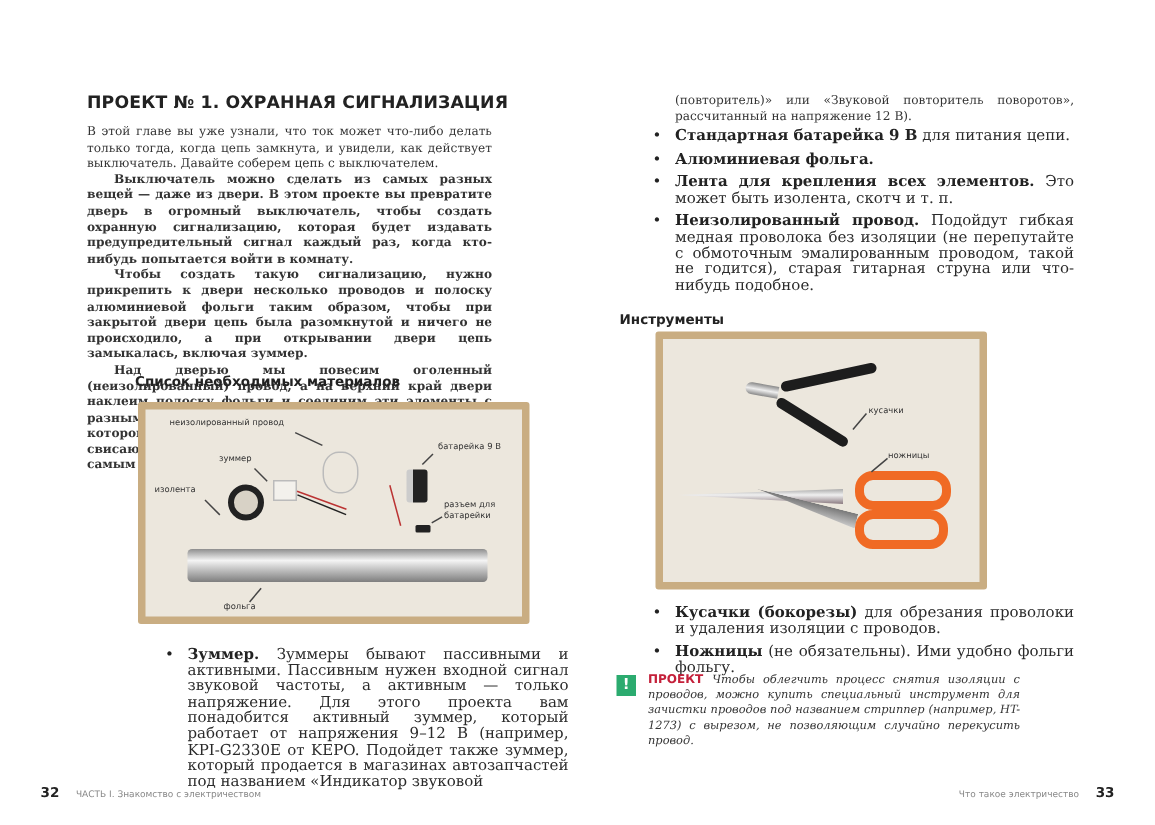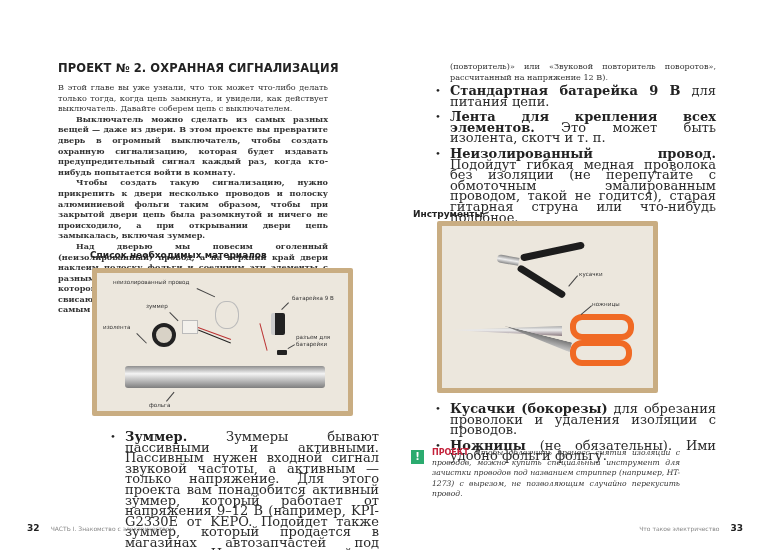--- a/index.html
+++ b/index.html
@@ -8,41 +8,41 @@
   .page { position:absolute; top:0; height:550px; }
   .page-left { left:0; width:385px; }
   .page-right { left:385px; width:385px; }
   .h1 { position:absolute; left:58px; top:61px; font-family:"DejaVu Sans", sans-serif; font-weight:bold;
         font-size:11.5px; letter-spacing:0.1px; color:#222; }
   .body { position:absolute; font-size:8.1px; line-height:10.6px; text-align:justify; color:#333; }
   .body p { margin:0; }
   .body p.ind { text-indent:18px;font-weight:bold; }
   .h2 { position:absolute; font-family:"DejaVu Sans", sans-serif; font-weight:bold; font-size:9px; color:#222; }
   ul.bul { list-style:none; margin:0; padding:0; }
-  ul.bul li { position:relative; padding-left:18px; margin-bottom:5px; font-size:13px; line-height:10.6px; text-align:justify; }
+  ul.bul li { position:relative; padding-left:18px; margin-bottom:5px; font-size:10px; line-height:10.6px; text-align:justify; }
   ul.bul li::before { content:"•"; position:absolute; left:3px; top:0; font-size:10px; color:#222; }
   b { color:#222; }
   .frame { position:absolute; background:#c9ad82; border-radius:2px; }
   .frame .inner { position:absolute; left:5px; top:5px; right:5px; bottom:5px; background:#ece7dd; }
   .lbl { position:absolute; font-family:"DejaVu Sans", sans-serif; font-size:5.6px; color:#333; white-space:nowrap; line-height:6.5px; }
   .ln { position:absolute; height:1px; background:#444; transform-origin:0 0; }
   .footer { position:absolute; top:516px; font-family:"DejaVu Sans", sans-serif; }
   .pnum { font-weight:bold; font-size:9px; color:#222; }
   .ftxt { font-size:6px; color:#888; }
   .tip-icon { position:absolute; left:411px; top:450px; width:13px; height:14px; background:#2bab6f;
               color:#fff; font-family:"DejaVu Sans", sans-serif; font-weight:bold; font-size:10px;
               text-align:center; line-height:14px; }
   .tip { position:absolute; left:432px; top:448px; width:248px; font-size:7.6px; line-height:10.2px; font-style:italic; color:#333; text-align:justify; }
   .tip .tt { font-family:"DejaVu Sans", sans-serif; font-style:normal; font-weight:bold; color:#c4203a; margin-right:6px; font-size:8px; }
 </style>
 </head>
 <body>
 
 <div class="page page-left">
-  <div class="h1">ПРОЕКТ № 2. ОХРАННАЯ СИГНАЛИЗАЦИЯ</div>
+  <div class="h1">ПРОЕКТ № 1. ОХРАННАЯ СИГНАЛИЗАЦИЯ</div>
 
   <div class="body" style="left:58px; top:82px; width:270px;">
     <p>В этой главе вы уже узнали, что ток может что-либо делать только тогда, когда цепь замкнута, и увидели, как действует выключатель. Давайте соберем цепь с выключателем.</p>
     <p class="ind">Выключатель можно сделать из самых разных вещей — даже из двери. В этом проекте вы превратите дверь в огромный выключатель, чтобы создать охранную сигнализацию, которая будет издавать предупредительный сигнал каждый раз, когда кто-нибудь попытается войти в комнату.</p>
     <p class="ind">Чтобы создать такую сигнализацию, нужно прикрепить к двери несколько проводов и полоску алюминиевой фольги таким образом, чтобы при закрытой двери цепь была разомкнутой и ничего не происходило, а при открывании двери цепь замыкалась, включая зуммер.</p>
     <p class="ind">Над дверью мы повесим оголенный (неизолированный) провод, а на верхний край двери наклеим полоску фольги и соединим эти элементы с разными концами электрической цепи, в состав которой входит зуммер. При открывании двери свисающий оголенный провод коснется фольги и тем самым замкнет цепь, заставив зуммер звучать.</p>
   </div>
 
   <div class="h2" style="left:90px; top:250px;">Список необходимых материалов</div>
 
@@ -90,20 +90,21 @@
     <span class="pnum">32</span>
     <span class="ftxt" style="margin-left:6px;">ЧАСТЬ I. Знакомство с электричеством</span>
   </div>
 </div>
 
 <div class="page page-right">
   <div class="body" style="left:65px; top:61px; width:266px;">(повторитель)» или «Звуковой повторитель поворотов», рассчитанный на напряжение 12 В).</div>
 
   <ul class="bul" style="position:absolute; left:47px; top:86px; width:284px;">
     <li><b>Стандартная батарейка 9 В</b><span> для питания цепи.</span></li>
+    <li><b>Алюминиевая фольга.</b><span></span></li>
     <li><b>Лента для крепления всех элементов.</b><span> Это может быть изолента, скотч и т. п.</span></li>
     <li><b>Неизолированный провод.</b><span> Подойдут гибкая медная проволока без изоляции (не перепутайте с обмоточным эмалированным проводом, такой не годится), старая гитарная струна или что-нибудь подобное.</span></li>
   </ul>
 
   <div class="h2" style="left:28px; top:209px;">Инструменты</div>
 
   <div class="frame" style="left:52px; top:221px; width:221px; height:172px;">
     <div class="inner">
 
       <div style="position:absolute; left:55px; top:30px; width:22px; height:8px; background:linear-gradient(#888,#eee,#888); border-radius:4px 0 0 4px; transform:rotate(10deg);"></div>

